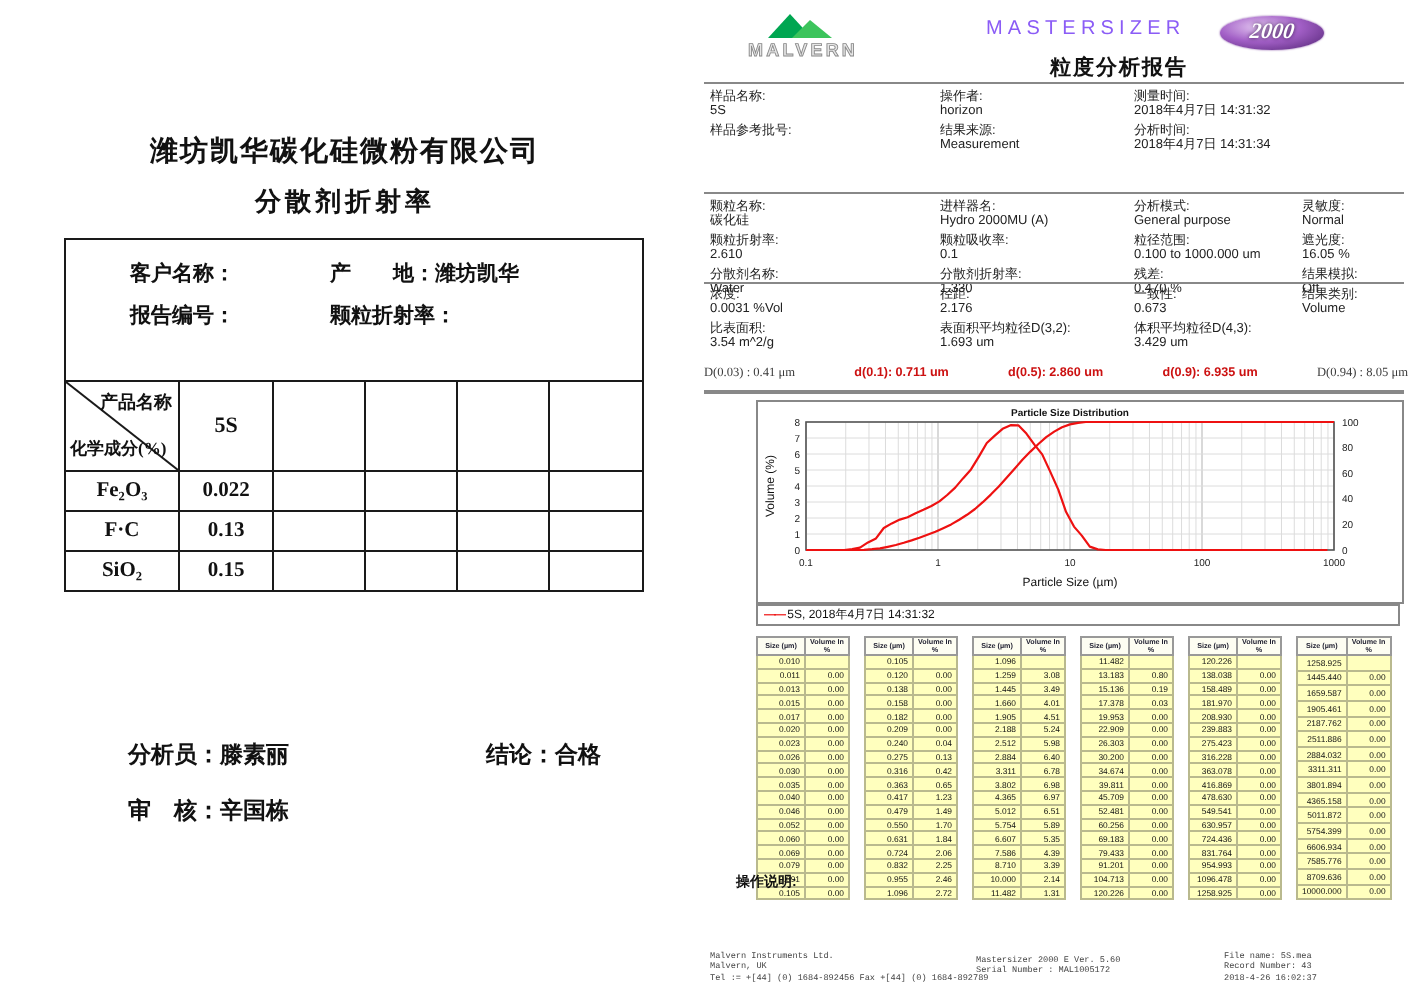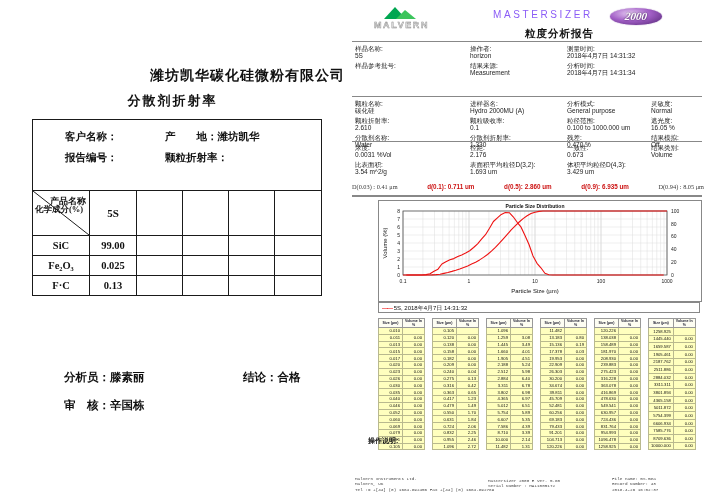--- a/index.html
+++ b/index.html
@@ -2,36 +2,36 @@
 <html><head>
 <meta charset="utf-8">
 <style>
   html,body{margin:0;padding:0;overflow:hidden;}
   body{width:706px;height:500px;position:relative;background:#ffffff;
        font-family:"Liberation Sans","DejaVu Sans",sans-serif;color:#111;}
 
   
   #left-page{position:absolute;left:0;top:0;width:345px;height:500px;
              font-family:"Liberation Serif","DejaVu Serif",serif;}
-  .lp-company{position:absolute;top:67px;left:0;width:345px;text-align:right;
+  .lp-company{position:absolute;top:67px;left:0;width:345px;text-align:center;
               font-size:14px;font-weight:bold;letter-spacing:1px;}
   .lp-doctitle{position:absolute;top:92px;left:0;width:345px;text-align:center;
                font-size:13px;font-weight:bold;letter-spacing:2px;}
   #chem-table{position:absolute;left:32px;top:119px;width:289px;border-collapse:collapse;
               table-layout:fixed;}
   #chem-table td{border:1px solid #1a1a1a;padding:0;}
   .info-cell{height:60px;vertical-align:top;padding:10px 0 0 32px !important;
              font-size:10.5px;font-weight:bold;}
   .info-line{margin-bottom:7px;}
   .il-a{display:inline-block;width:100px;}
   .hdr-row td{height:44px;margin-left:48px;}
   .diag-cell{position:relative;}
   .diag-svg{position:absolute;left:0;top:0;width:100%;height:100%;}
   .diag-top{position:absolute;top:4px;right:3px;font-size:9px;font-weight:bold;}
-  .diag-bottom{position:absolute;bottom:19px;left:2px;font-size:8.5px;font-weight:bold;}
+  .diag-bottom{position:absolute;bottom:4px;left:2px;font-size:8.5px;font-weight:bold;}
   .prod-cell{text-align:center;font-size:11px;font-weight:bold;}
   .data-row td{height:19px;text-align:center;font-size:10.5px;font-weight:bold;}
   .signoff{position:absolute;font-size:11.5px;font-weight:bold;}
 
   
   #right-page{position:absolute;left:345px;top:0;width:361px;height:500px;font-size:6.5px;}
   .rp{position:absolute;}
   #rp-logo{left:25px;top:5px;}
   #rp-mastersizer{left:148px;top:9px;font-size:10px;font-weight:normal;letter-spacing:2.6px;color:#8b5cf6;}
   #rp-oval{left:265px;top:8px;width:52px;height:17px;border-radius:50%;
@@ -105,38 +105,38 @@
         <div class="diag-top">产品名称</div>
         <div class="diag-bottom">化学成分(%)</div>
       </td>
       <td class="prod-cell">5S</td>
       <td></td>
       <td></td>
       <td></td>
       <td></td>
     </tr>
     <tr class="data-row">
-      <td>SiC</td>
-      <td>99.00</td>
-      <td></td>
-          <td></td>
-          <td></td>
-          <td></td>
-    </tr>
-    <tr class="data-row">
       <td>Fe₂O₃</td>
-      <td>0.025</td>
+      <td>0.022</td>
       <td></td>
           <td></td>
           <td></td>
           <td></td>
     </tr>
     <tr class="data-row">
       <td>F·C</td>
       <td>0.13</td>
+      <td></td>
+          <td></td>
+          <td></td>
+          <td></td>
+    </tr>
+    <tr class="data-row">
+      <td>SiO₂</td>
+      <td>0.15</td>
       <td></td>
           <td></td>
           <td></td>
           <td></td>
     </tr>
   </tbody>
     </table>
 
   <div class="signoff" style="left:64px;top:370px;">
     <span>分析员：</span><span>滕素丽</span>

